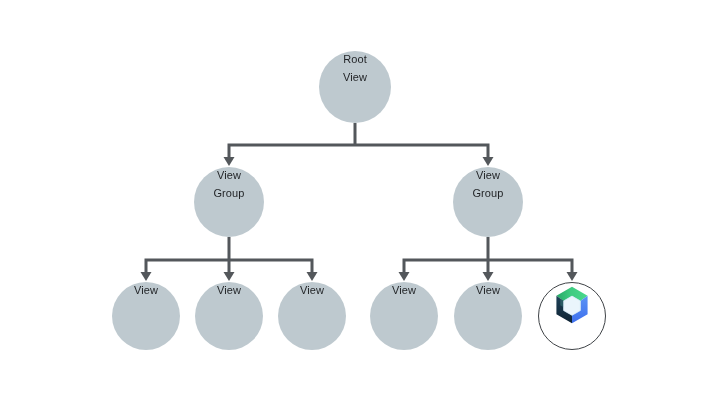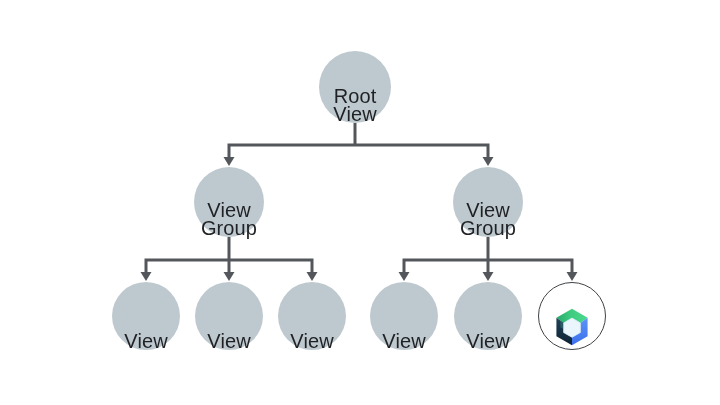--- a/index.html
+++ b/index.html
@@ -19,24 +19,24 @@
     stroke:var(--connector,#53575b);
     stroke-width:3;
     stroke-linecap:butt;
     stroke-linejoin:miter;
   }
   .arrowhead{fill:var(--connector,#53575b);}
   .node{
     position:absolute;box-sizing:border-box;
     border-radius:50%;
     background:var(--node_fill,#bec9cf);
-    display:flex;align-items:flex-end;justify-content:center;
+    display:flex;align-items:flex-start;justify-content:center;
     text-align:center;
     color:var(--node_text,#1f2124);
-    font-size:20px;line-height:17.5px;letter-spacing:0.1px;
+    font-size:11px;line-height:17.5px;letter-spacing:0.1px;
   }
   .node-label{white-space:pre-line;}
   .node--compose{
     background:#ffffff;
     border:1.4px solid var(--compose_ring,#3f4347);
   }
   .compose-logo{display:block;}
 </style>
 </head>
 <body>

